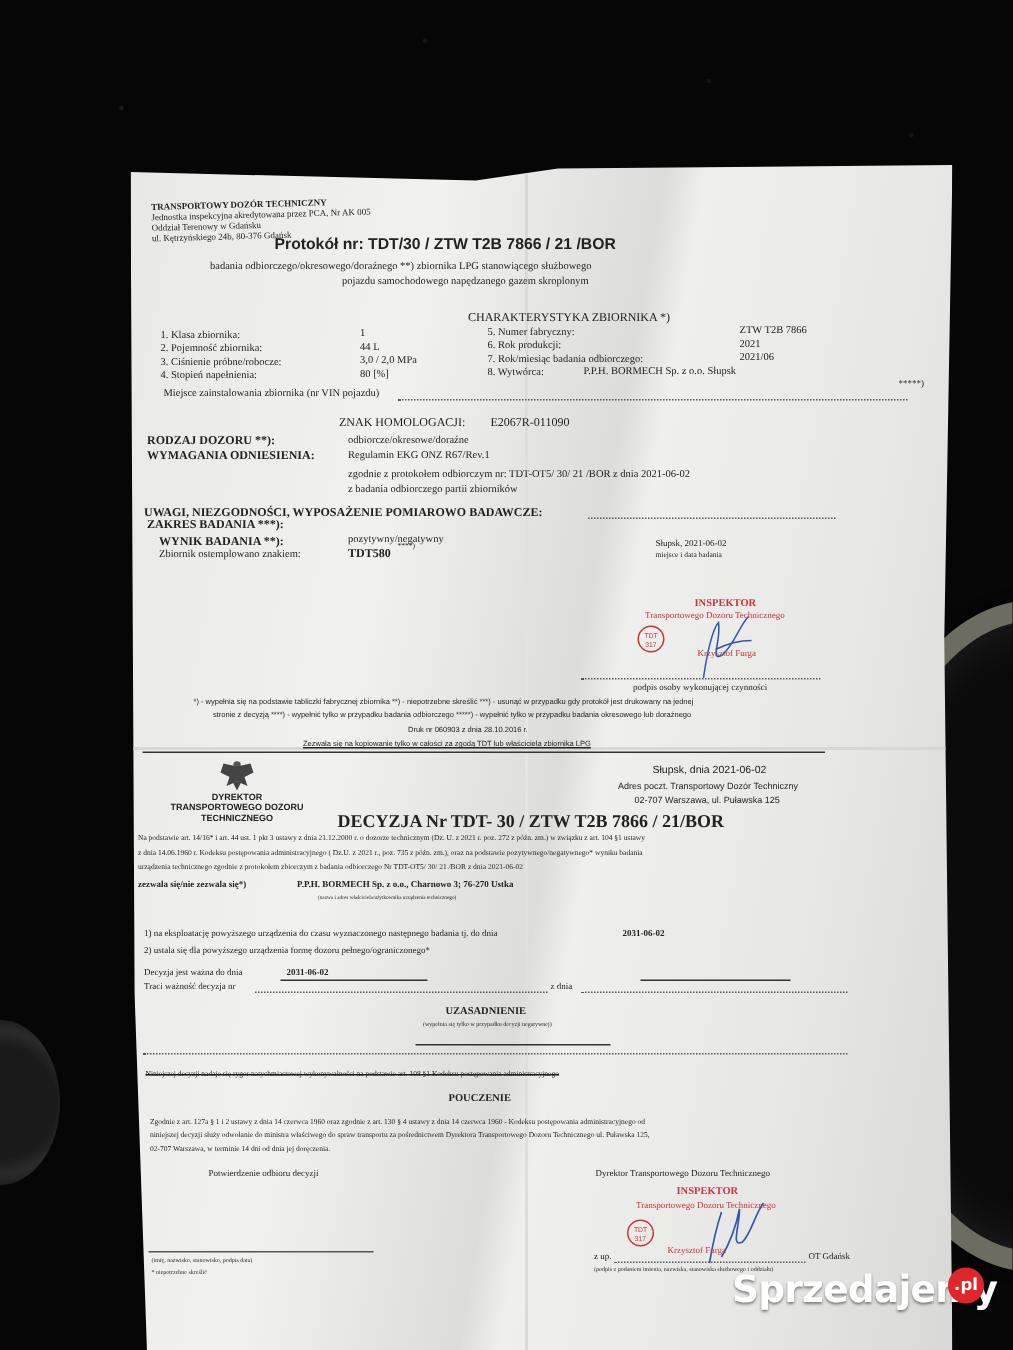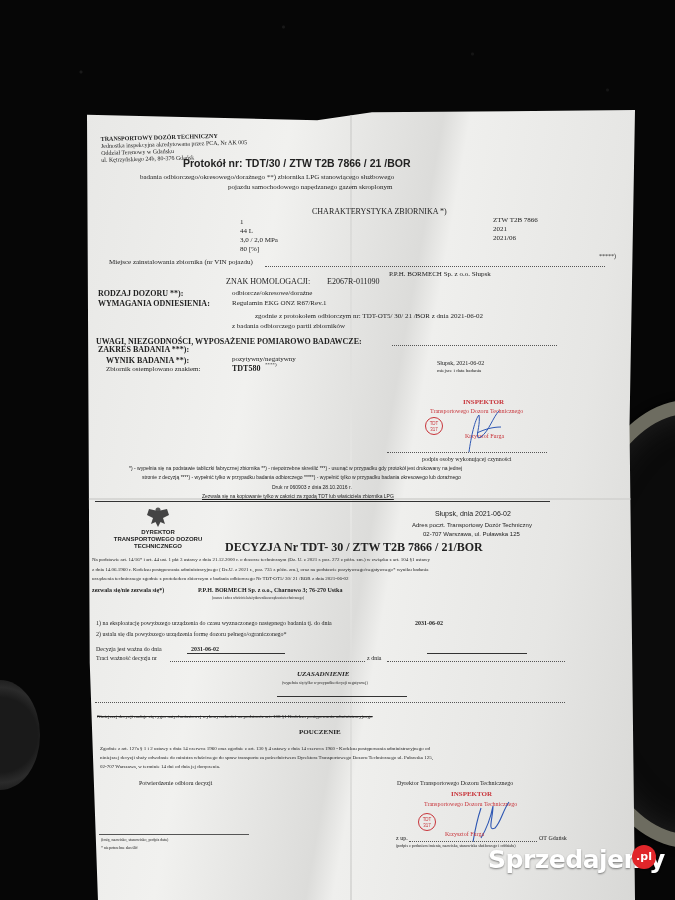--- a/index.html
+++ b/index.html
@@ -59,47 +59,59 @@
     <div>Oddział Terenowy w Gdańsku</div>
     <div>ul. Kętrzyńskiego 24b, 80-376 Gdańsk</div>
   </div>
 
   <div class="abs title" style="left:96px;top:47px;">Protokół nr:  TDT/30 / ZTW T2B 7866  / 21 /BOR</div>
   <div class="abs t7" style="left:53px;top:63px;">badania odbiorczego/okresowego/doraźnego **) zbiornika LPG stanowiącego służbowego</div>
   <div class="abs t7" style="left:141px;top:73px;">pojazdu samochodowego napędzanego gazem skroplonym</div>
 
   <div class="abs t8" style="left:181px;top:97px;padding-left:44px;">CHARAKTERYSTYKA ZBIORNIKA *)</div>
 
+  <div class="abs t7" style="left:20px;top:109px;line-height:9px;">
+    <div>1. Klasa zbiornika:</div>
+    <div>2. Pojemność zbiornika:</div>
+    <div>3. Ciśnienie próbne/robocze:</div>
+    <div>4. Stopień napełnienia:</div>
+  </div>
   <div class="abs t7" style="left:153px;top:108px;line-height:9px;">
     <div>1</div>
     <div>44 L</div>
     <div>3,0 / 2,0 MPa</div>
     <div>80 [%]</div>
   </div>
 
+  <div class="abs t7" style="left:238px;top:107px;line-height:9px;">
+    <div>5. Numer fabryczny:</div>
+    <div>6. Rok produkcji:</div>
+    <div>7. Rok/miesiąc badania odbiorczego:</div>
+    <div>8. Wytwórca:</div>
+  </div>
   <div class="abs t7" style="left:406px;top:106px;line-height:9px;">
     <div>ZTW T2B 7866</div>
     <div>2021</div>
     <div>2021/06</div>
   </div>
-  <div class="abs t7" style="left:302px;top:133px;margin-top:27px;">P.P.H. BORMECH Sp. z o.o. Słupsk</div>
+  <div class="abs t7" style="left:302px;top:133px;">P.P.H. BORMECH Sp. z o.o. Słupsk</div>
 
   <div class="abs t7" style="left:22px;top:148px;">Miejsce zainstalowania zbiornika (nr VIN pojazdu)</div>
   <div class="abs dots" style="left:178px;top:156px;width:340px;"></div>
   <div class="abs t6" style="left:512px;top:143px;">*****)</div>
 
   <div class="abs t8" style="left:139px;top:167px;">ZNAK HOMOLOGACJI:</div>
   <div class="abs t8" style="left:240px;top:167px;">E2067R-011090</div>
 
   <div class="abs t8 b" style="left:11px;top:179px;">RODZAJ DOZORU **):</div>
   <div class="abs t7" style="left:145px;top:179px;">odbiorcze/okresowe/doraźne</div>
   <div class="abs t8 b" style="left:11px;top:189px;">WYMAGANIA ODNIESIENIA:</div>
   <div class="abs t7" style="left:145px;top:189px;">Regulamin EKG ONZ R67/Rev.1</div>
   <div class="abs t8 b" style="left:11px;top:203px;margin-top:32px;">ZAKRES BADANIA ***):</div>
-  <div class="abs t7" style="left:145px;top:202px;margin-left:23px;">zgodnie z protokołem odbiorczym nr: TDT-OT5/ 30/ 21 /BOR z dnia 2021-06-02</div>
+  <div class="abs t7" style="left:145px;top:202px;">zgodnie z protokołem odbiorczym nr: TDT-OT5/ 30/ 21 /BOR z dnia 2021-06-02</div>
   <div class="abs t7" style="left:145px;top:212px;">z badania odbiorczego partii zbiorników</div>
 
   <div class="abs t8 b" style="left:9px;top:227px;">UWAGI, NIEZGODNOŚCI, WYPOSAŻENIE POMIAROWO BADAWCZE:</div>
   <div class="abs dots" style="left:305px;top:235px;width:165px;"></div>
 
   <div class="abs t8 b" style="left:19px;top:246px;">WYNIK BADANIA **):</div>
   <div class="abs t7" style="left:145px;top:245px;">pozytywny/negatywny</div>
   <div class="abs t7" style="left:19px;top:255px;">Zbiornik ostemplowano znakiem:</div>
   <div class="abs t8 b" style="left:145px;top:254px;">TDT580</div>
   <div class="abs t5" style="left:178px;top:252px;">****)</div>
@@ -151,21 +163,21 @@
 
   <div class="abs t6" style="left:9px;top:536px;">Decyzja jest ważna do dnia</div>
   <div class="abs t6 b" style="left:104px;top:536px;">2031-06-02</div>
   <div class="rule" style="left:100px;top:543px;width:98px;"></div>
   <div class="abs t6" style="left:9px;top:545px;">Traci ważność decyzja nr</div>
   <div class="abs dots" style="left:83px;top:551px;width:195px;"></div>
   <div class="abs t6" style="left:280px;top:545px;">z dnia</div>
   <div class="abs dots" style="left:300px;top:551px;width:178px;"></div>
   <div class="rule" style="left:340px;top:543px;width:100px;"></div>
 
-  <div class="abs t7 b" style="left:210px;top:560px;font-style:italic;">UZASADNIENIE</div>
+  <div class="abs t7 b" style="left:210px;top:560px;">UZASADNIENIE</div>
   <div class="abs" style="left:195px;top:570px;font-size:4px;">(wypełnia się tylko w przypadku decyzji negatywnej)</div>
   <div class="rule" style="left:190px;top:586px;width:130px;"></div>
   <div class="abs dots" style="left:8px;top:592px;width:470px;"></div>
 
   <div class="abs t5 strike" style="left:10px;top:604px;">Niniejszej decyzji nadaje się rygor natychmiastowej wykonywalności na podstawie art. 108 §1 Kodeksu postępowania administracyjnego</div>
   <div class="abs t7 b" style="left:212px;top:618px;">POUCZENIE</div>
   <div class="abs t5" style="left:13px;top:636px;">Zgodnie z art. 127a § 1 i 2 ustawy z dnia 14 czerwca 1960 oraz zgodnie z art. 130 § 4 ustawy z dnia 14 czerwca 1960 - Kodeksu postępowania administracyjnego od</div>
   <div class="abs t5" style="left:13px;top:645px;">niniejszej decyzji służy odwołanie do ministra właściwego do spraw transportu za pośrednictwem Dyrektora Transportowego Dozoru Technicznego ul. Puławska 125,</div>
   <div class="abs t5" style="left:13px;top:654px;">02-707 Warszawa, w terminie 14 dni od dnia jej doręczenia.</div>
 

